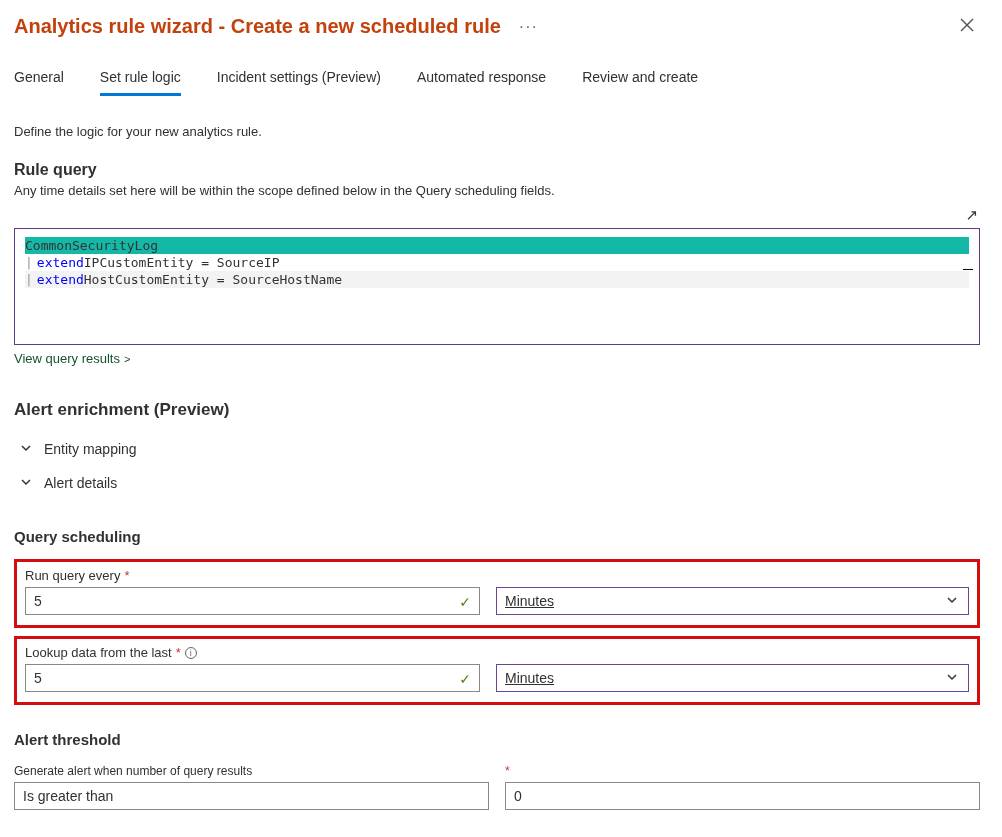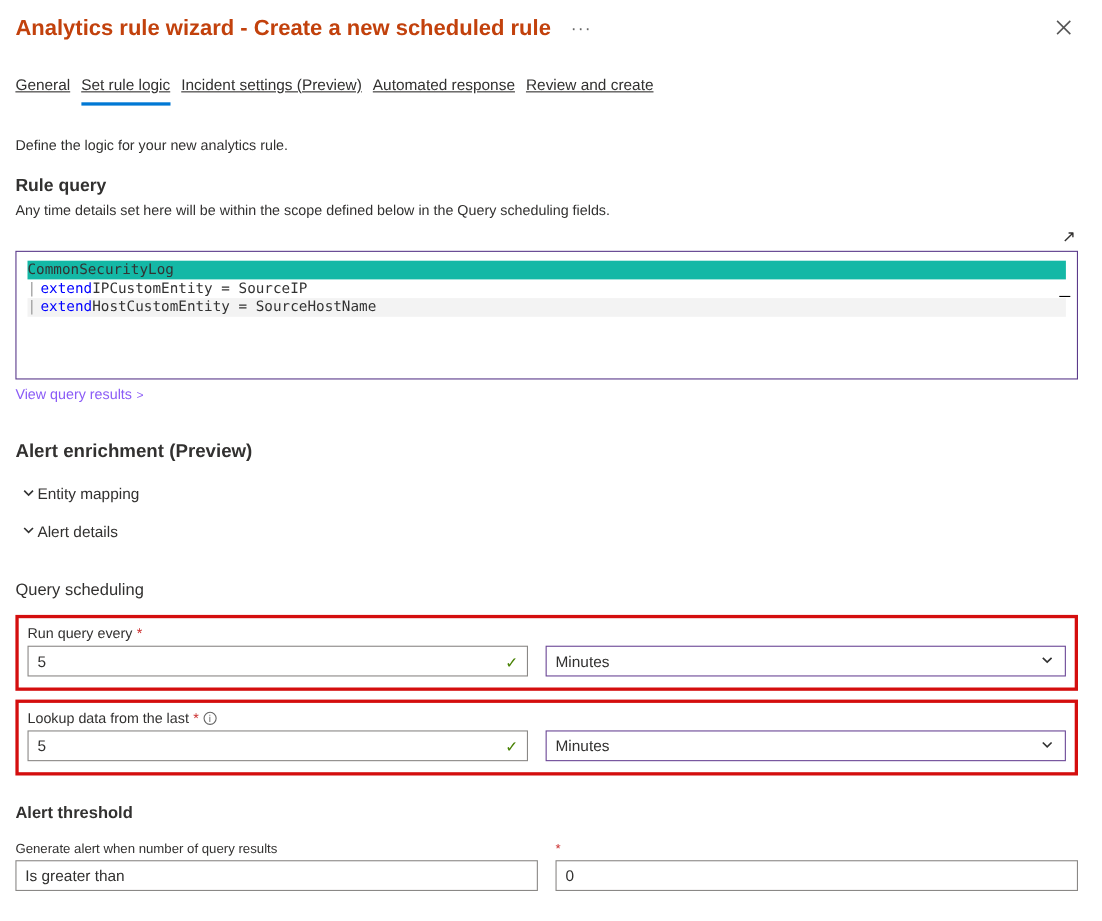--- a/index.html
+++ b/index.html
@@ -2,53 +2,53 @@
 <html><head>
 <meta charset="utf-8">
 <style>
   * { box-sizing: border-box; margin: 0; padding: 0; }
   html, body { width: 1002px; height: 837px; font-family: "Segoe UI", Arial, sans-serif; font-size: 13px; color: #323130; background: #fff; }
   .panel { position: relative; width: 100%; height: 100%; padding: 12px 22px 16px 14px; }
   .header { display: flex; align-items: center; justify-content: space-between; }
   .title { font-size: 20px; font-weight: 600; color: #c2410c; text-align: center; }
   .title-ellipsis { margin-left: 18px; color: #666; font-size: 16px; letter-spacing: 1px; }
   .close { font-size: 18px; color: #555; cursor: pointer; padding: 4px 6px; }
-  .tabs { display: flex; gap: 10px; margin-top: 22px; border-bottom: none; text-decoration: underline; }
+  .tabs { display: flex; gap: 36px; margin-top: 22px; border-bottom: none; }
   .tab { padding: 6px 0 8px 0; font-size: 14px; color: #323130; cursor: pointer; }
   .tab.active { color: #323130; font-weight: 400; border-bottom: 3px solid #0078d4; }
   .body { margin-top: 28px; }
   .desc { font-size: 13px; color: #323130; margin-bottom: 22px; }
   .section-h { font-size: 16px; font-weight: 700; margin-bottom: 4px; }
   .sub-desc { font-size: 13px; color: #323130; margin-bottom: 8px; }
   .expand-row { display:flex; justify-content:flex-end; font-size:15px; margin-bottom:4px; padding-right:2px;}
   .query-box { border: 1px solid #5b3a8b; background: #fff; padding: 8px 10px 56px 10px; font-family: Consolas, monospace; font-size: 13px; line-height: 17px; position: relative; }
   .query-box .row { display:flex; }
   .query-box .row.first { background:#14b8a6;text-align:right; }
   .query-box .pipe { color:#999; margin:0 4px 0 0; }
   .kw { color:#0000ff; }
   .id  { color:#333; }
   .row.sel { background:#f3f3f3; }
   .query-box .current-line { position:absolute; right:6px; top:40px; width:10px; border-top:1px solid #000;}
-  .link { color:#8b5cf6; font-size:13px; margin-top:6px; cursor:pointer; }
+  .link { color:#14532d; font-size:13px; margin-top:6px; cursor:pointer; }
   .link .arr { font-size:11px; margin-left:4px; }
   .section-h2 { font-size:17px; font-weight:700; margin-top:34px; margin-bottom:12px; }
-  .chev-row { display:flex; align-items:center; padding:9px 0 9px 6px; font-size:14px; cursor:pointer; }
+  .chev-row { display:flex; align-items:center; gap:10px; padding:9px 0 9px 6px; font-size:14px; cursor:pointer; }
   .chev { width:14px; display:inline-block; }
   .chev svg { width:12px; height:12px; stroke:#333; stroke-width:1.5; fill:none; }
-  .sched-h { font-size:15px; font-weight:400; margin-top:28px; margin-bottom:14px; }
+  .sched-h { font-size:15px; font-weight:700; margin-top:28px; margin-bottom:14px; }
   .field-block { border:3px solid #d40e0e; padding:6px 8px 10px 8px; margin-bottom:8px; }
   .field-label { font-size:13px; margin-bottom:4px; display:flex; align-items:center; gap:4px; }
   .req { color:#c33; }
   .info-ic { width:12px; height:12px; border:1px solid #666; border-radius:50%; font-size:9px; display:inline-flex; align-items:center; justify-content:center; color:#666; }
   .dual { display:flex; gap:16px; }
   .dual > .ctl { flex:1; position:relative; }
   .ctl.input { border:1px solid #8a8886; }
   .ctl.input input { width:100%; border:none; outline:none; padding:5px 28px 5px 8px; font-size:14px; font-family:inherit; color:#323130; background:transparent; }
   .ctl.input .check { position:absolute; right:8px; top:6px; color:#498205; font-size:14px; }
-  .ctl.select { border:1px solid #6b4696; background:#fff; display:flex; align-items:flex-start; justify-content:space-between; padding:5px 10px 5px 8px; font-size:14px; cursor:pointer; }
+  .ctl.select { border:1px solid #6b4696; background:#fff; display:flex; align-items:flex-start; justify-content:space-between; padding:5px 10px 5px 8px; font-size:14px; cursor:pointer;text-decoration:underline; }
   .ctl.select .chev2 svg { width:12px; height:12px; stroke:#333; stroke-width:1.5; fill:none; }
   .thresh-h { font-size:15px; font-weight:700; margin-top:26px; margin-bottom:16px; }
   .thresh-row { display:flex; gap:16px; align-items:flex-end; }
   .thresh-col { flex:1; display:flex; flex-direction:column; gap:4px; }
   .thresh-col label { font-size:12px; }
   .ctl.plain { border:1px solid #8a8886; display:flex; align-items:center; justify-content:space-between; padding:5px 10px 5px 8px; font-size:14px; cursor:pointer; }
   .ctl.plain input { border:none; outline:none; width:100%; font-size:14px; font-family:inherit; color:#323130; }
 </style>
 </head>
 <body>

